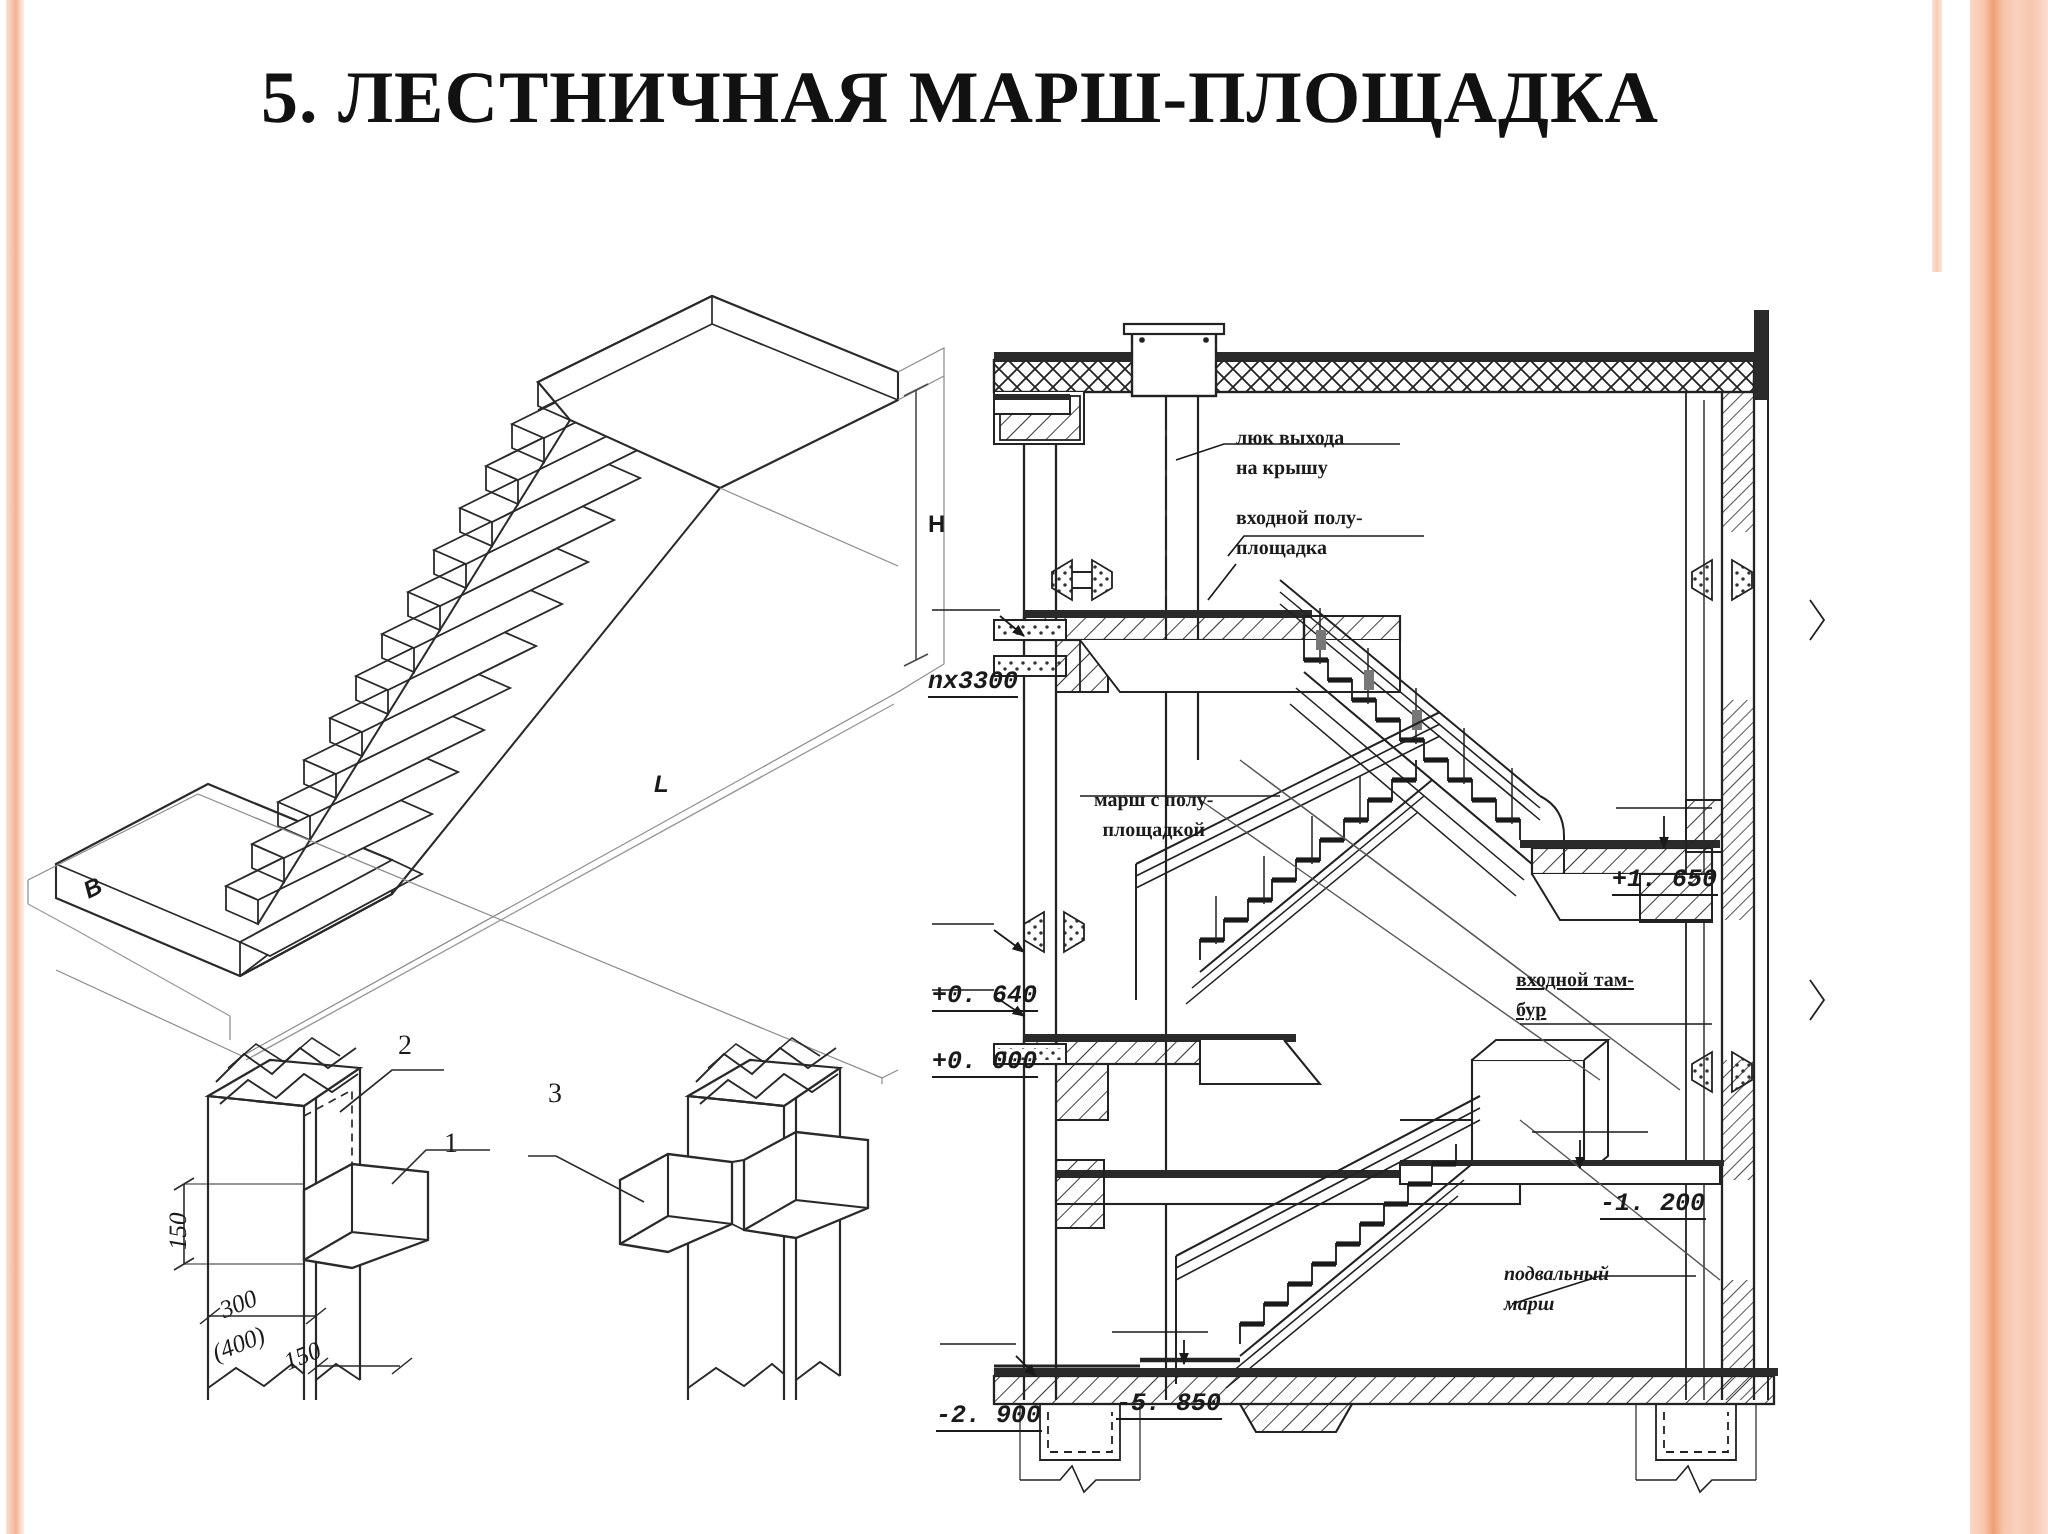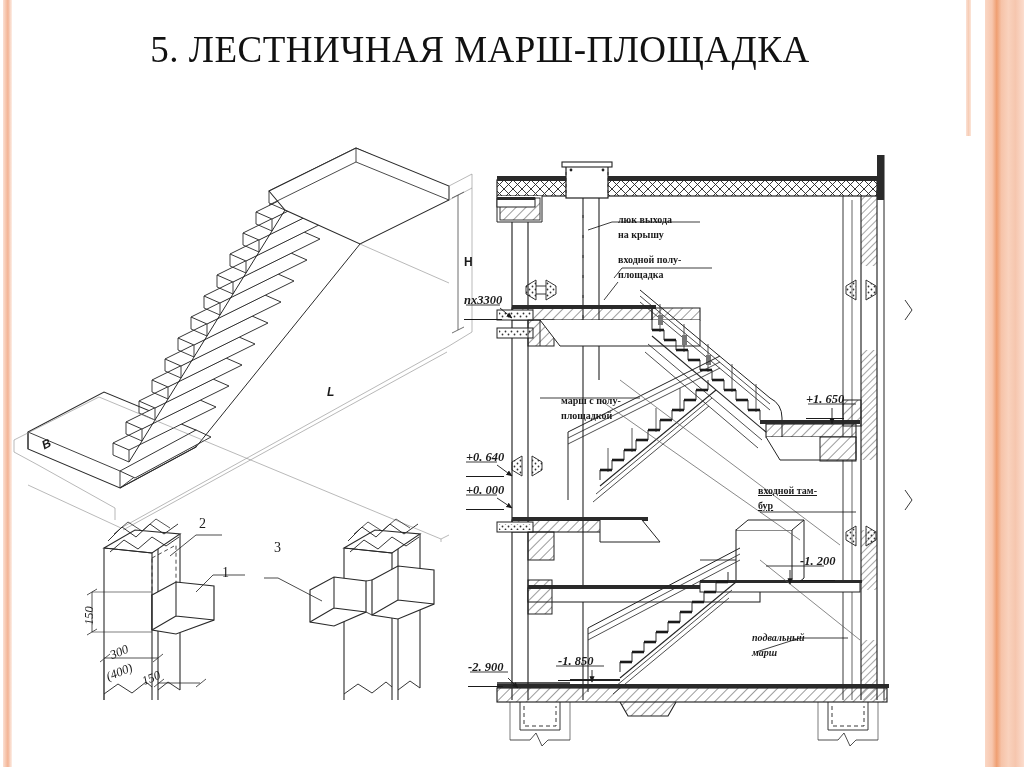--- a/index.html
+++ b/index.html
@@ -8,30 +8,30 @@
 
   .edge-bar{position:absolute;top:0;bottom:0;}
   #left-accent{left:3px;width:9px;
     background:linear-gradient(to right,#fbe0d4 0%,#f6c3a9 35%,#f3b394 55%,#f9d7c6 80%,#fdeee6 100%);}
   #right-accent-thin{left:966px;top:0;height:136px;width:5px;
     background:linear-gradient(to right,#fbe2d6,#f7cdb6,#fce6da);}
   #right-accent-wide{left:985px;width:39px;top:0;bottom:0;
     background:linear-gradient(to right,#fad7c5 0%,#f7c6ad 18%,#ef9f72 30%,#f6c3a8 42%,#f9d2bd 60%,#f6c6ae 78%,#fbdccd 100%);}
 
   #page-title{position:absolute;left:0;top:28px;width:960px;text-align:center;
-    font-size:37px;font-weight:normal;letter-spacing:.5px;white-space:nowrap;
+    font-size:37px;font-weight:bold;letter-spacing:.5px;white-space:nowrap;
     font-family:"Liberation Serif",serif;}
 
   .canvas{position:absolute;left:0;top:0;width:1024px;height:767px;}
 
   .lbl{position:absolute;font-family:"Liberation Serif",serif;
     font-size:10px;font-weight:bold;color:#1a1a1a;line-height:15px;white-space:nowrap;}
-  .elev{position:absolute;font-family:Liberation Serif, serif;font-style:italic;
+  .elev{position:absolute;font-family:Liberation Mono, monospace;font-style:italic;
     font-size:12.5px;font-weight:bold;color:#1a1a1a;white-space:nowrap;
-    border-bottom:1.1px solid #1a1a1a;padding-bottom:11px;}
+    border-bottom:1.1px solid #1a1a1a;padding-bottom:0px;margin-top:41px;}
   .dim{position:absolute;font-family:"Liberation Serif",serif;font-style:italic;
     font-size:12.5px;color:#1a1a1a;white-space:nowrap;}
   .iso-dim{position:absolute;font-family:"Liberation Sans",sans-serif;
     font-size:12px;font-weight:bold;color:#1a1a1a;}
   .callout{position:absolute;font-family:"Liberation Serif",serif;
     font-size:14px;color:#1a1a1a;}
   .rot90{transform:rotate(-90deg);transform-origin:left top;}
 </style>
 </head>
 <body>
@@ -503,34 +503,34 @@
 <div class="lbl" style="left:618px;top:212px;">
   <span class="under">люк выхода</span><br>
   <span>на крышу</span>
 </div>
 
 <div class="lbl" style="left:618px;top:252px;">
   <span class="under">входной полу-</span><br>
   <span>площадка</span>
 </div>
 
-<div class="lbl" style="left:561px;top:393px;">
+<div class="lbl" style="left:547px;top:393px;text-align:center;">
   <span class="under">марш с полу-</span><br>
   <span>площадкой</span>
 </div>
 
 <div class="lbl" style="left:758px;top:483px;text-decoration:underline;">
   <span class="under">входной там-</span><br>
   <span>бур</span>
 </div>
 
 <div class="lbl" style="left:752px;top:630px;font-style:italic;">
   <span class="under">подвальный</span><br>
   <span>марш</span>
 </div>
 
 <div class="elev" style="left:464px;top:293px;">nx3300</div>
 <div class="elev" style="left:466px;top:450px;">+0. 640</div>
 <div class="elev" style="left:466px;top:483px;">+0. 000</div>
 <div class="elev" style="left:806px;top:392px;text-align:center;">+1. 650</div>
 <div class="elev" style="left:800px;top:554px;">-1. 200</div>
-<div class="elev" style="left:558px;top:654px;">-1. 850</div>
+<div class="elev" style="left:558px;top:654px;">-5. 850</div>
 <div class="elev" style="left:468px;top:660px;">-2. 900</div>
 
 </body></html>

